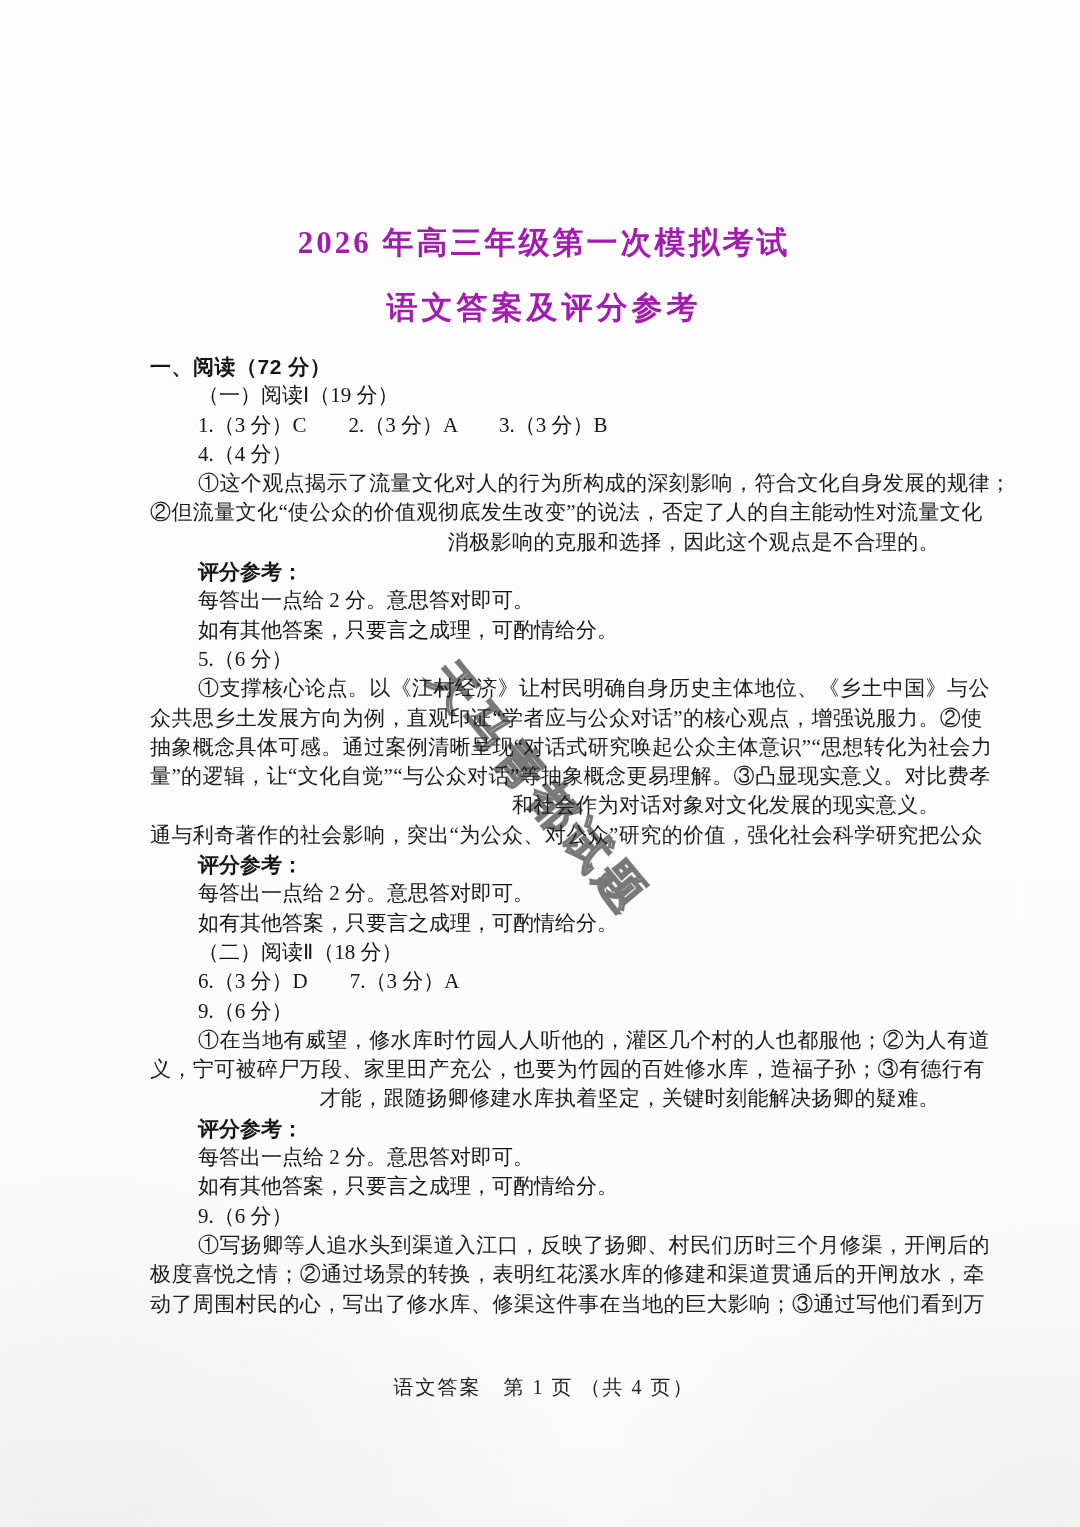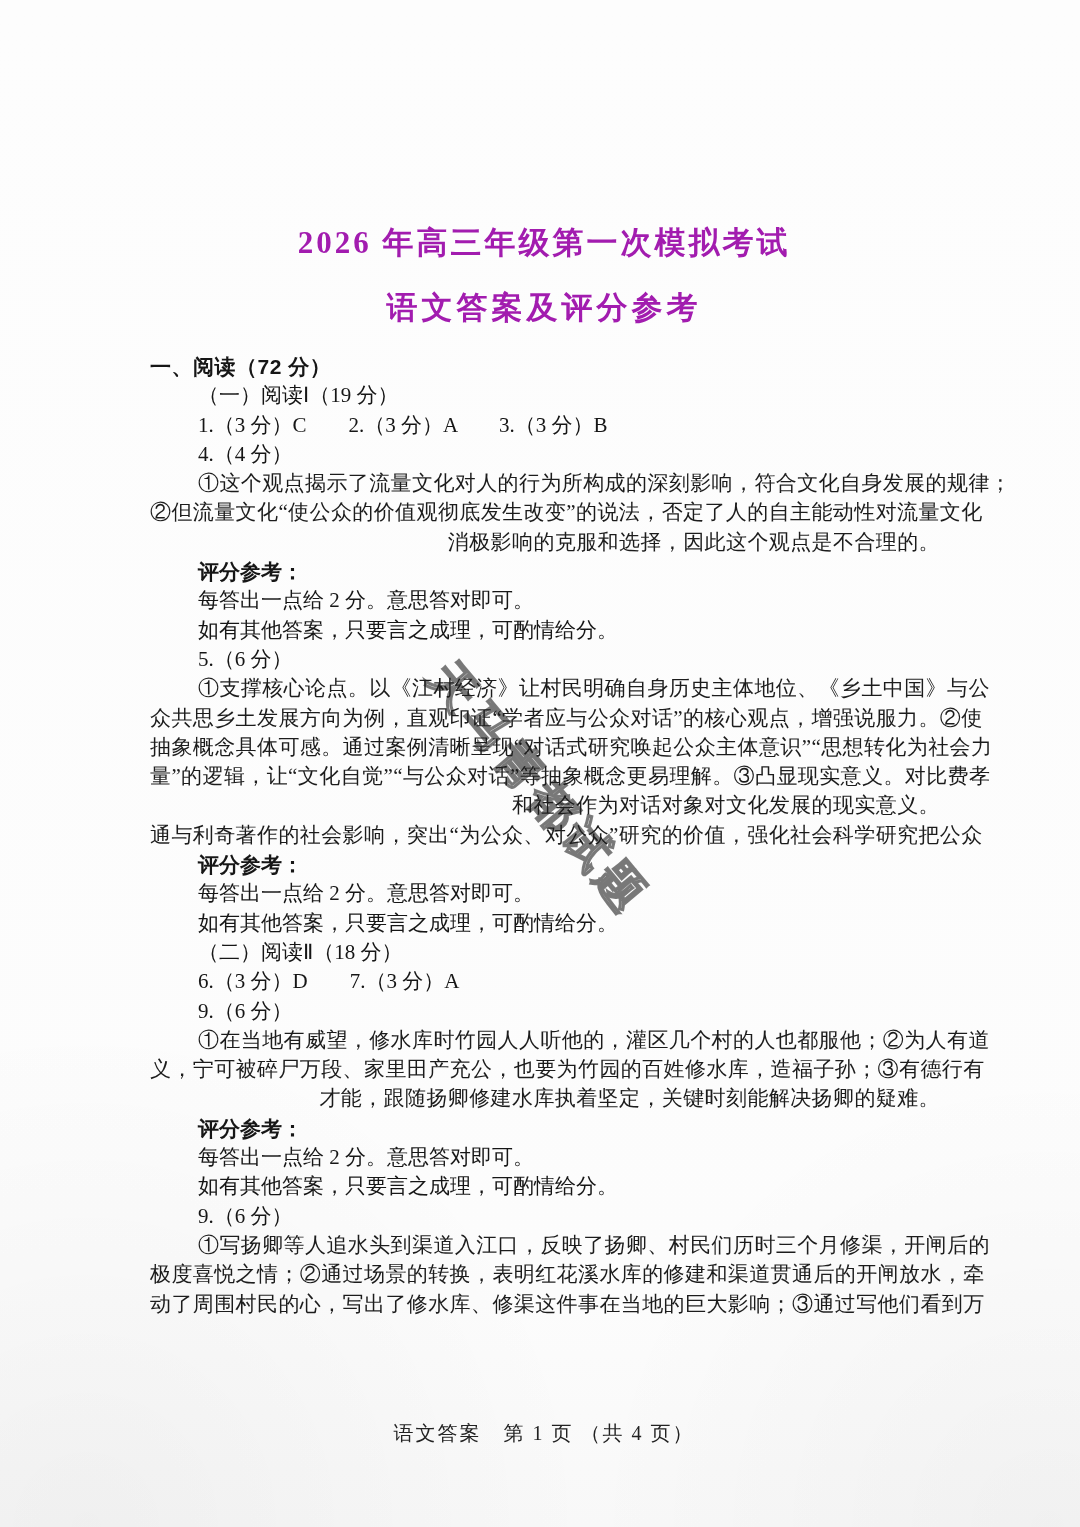--- a/index.html
+++ b/index.html
@@ -34,21 +34,21 @@
     position:absolute;left:462px;top:648px;
     transform:rotate(50deg);transform-origin:0 0;
     font-size:47px;font-weight:bold;letter-spacing:5px;
     font-family:"Liberation Sans", sans-serif;
     color:rgba(120,120,120,0.10);
     -webkit-text-stroke:1.6px rgba(80,80,80,0.75);
     white-space:nowrap;
     pointer-events:none;
   }
   .page-footer{
-    position:absolute;left:150px;top:1420px;width:788px;
+    position:absolute;left:150px;top:1374px;width:788px;
     text-align:center;font-size:20px;letter-spacing:2px;color:#222;
   }
 </style>
 </head>
 <body>
 
 <div class="scan-page">
 
   <div class="doc-title">
     <div class="t1">2026 年高三年级第一次模拟考试</div>

